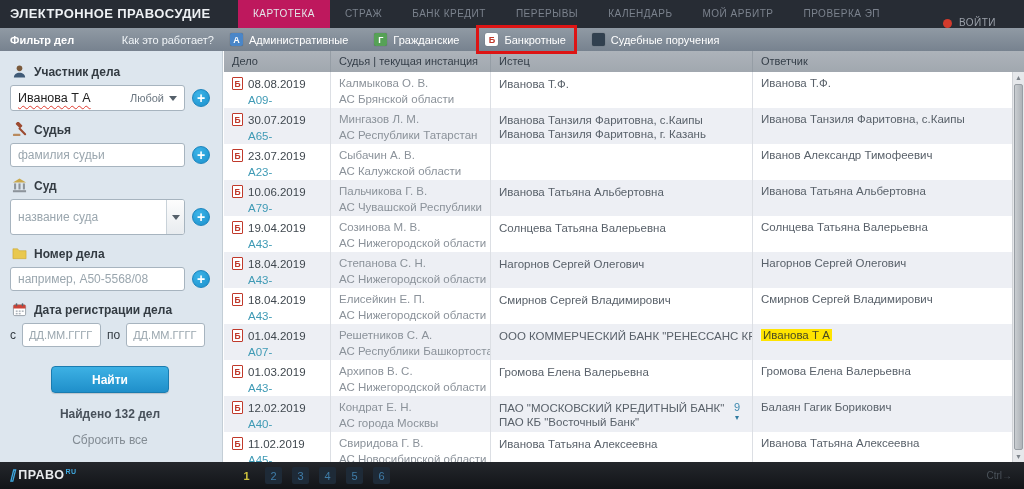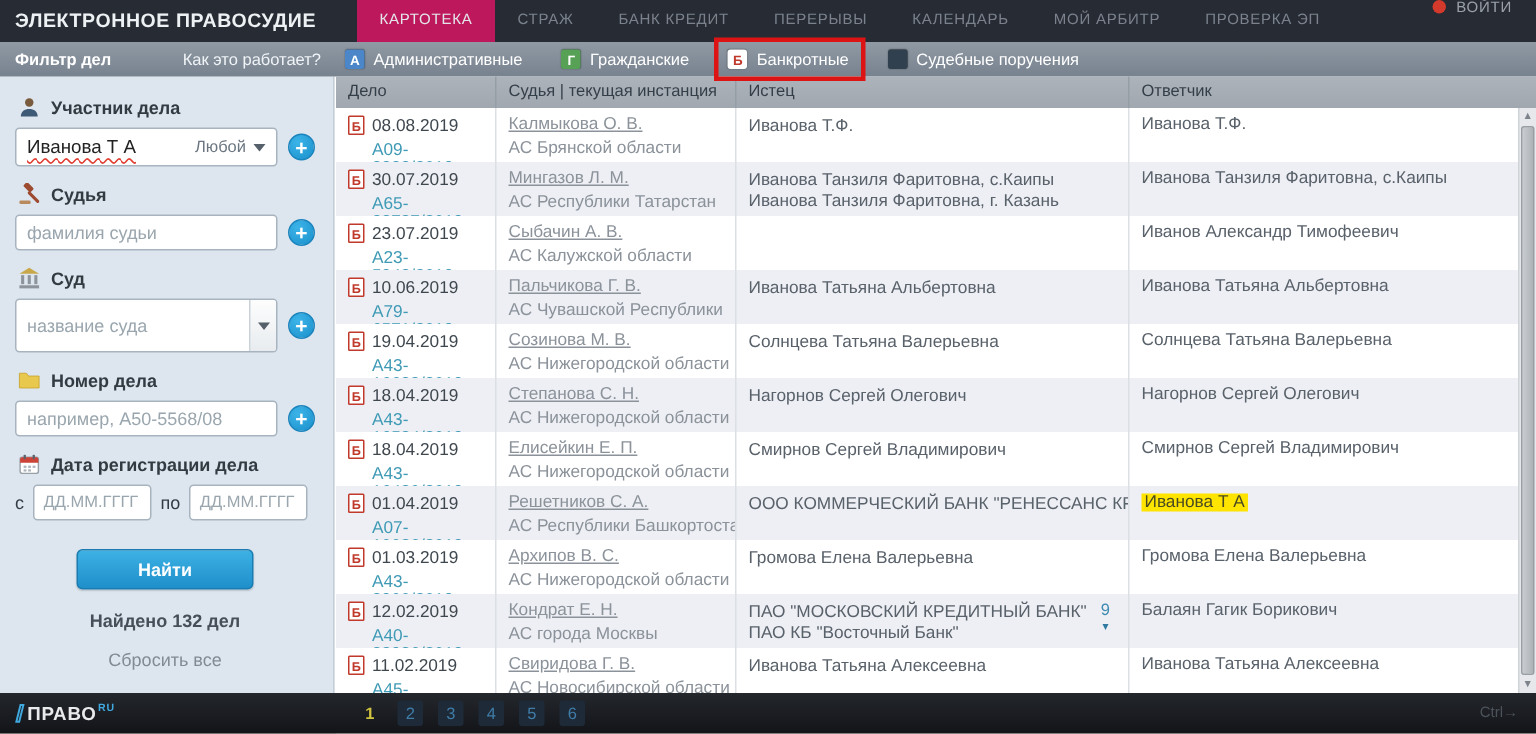--- a/index.html
+++ b/index.html
@@ -7,21 +7,21 @@
   .app {
     position:relative; width:1024px; height:489px; overflow:hidden;
     font-family:"Liberation Sans","DejaVu Sans",sans-serif; background:#fff;
   }
   
   .topbar { position:absolute; top:0; left:0; right:0; height:28px; background:#272c34; display:flex; align-items:stretch; }
   .brand { color:#eef1f4; font-size:13px; font-weight:bold; line-height:28px; padding-left:10px; letter-spacing:.4px; width:238px; }
   .topnav { display:flex; }
   .nav-item { font-size:10px; color:#7b828d; line-height:28px; padding:0 15px; letter-spacing:.5px; cursor:pointer; white-space:nowrap; }
   .nav-item.active { background:#be185d; color:#e4e7ea; }
-  .login { margin-left:auto; display:flex; align-items:flex-start; gap:7px; padding-right:16px; font-size:10px; color:#9ba1aa; letter-spacing:.5px; cursor:pointer; }
+  .login { margin-left:auto; display:flex; align-items:flex-end; gap:7px; padding-right:28px; font-size:10px; color:#9ba1aa; letter-spacing:.5px; cursor:pointer; }
   .red-dot { width:9px; height:9px; border-radius:50%; background:#d33a2c; }
   
   .filterbar { position:absolute; top:28px; left:0; right:0; height:23px; background:linear-gradient(#909aa4,#77828f); display:flex; align-items:center; color:#fff; z-index:4; }
   .fb-left { width:222px; flex:0 0 222px; display:flex; justify-content:space-between; align-items:center; padding:0 8px 0 10px; }
   .fb-title { font-size:11px; font-weight:bold; }
   .fb-help { font-size:11px; color:#f0f4f7; cursor:pointer; }
   .tabs { display:flex; align-items:center; margin-left:8px; }
   .tab { display:flex; align-items:center; gap:6px; font-size:11px; margin-right:26px; position:relative; cursor:pointer; white-space:nowrap; }
   .tab-icon { width:13px; height:13px; border-radius:2px; font-size:9px; font-weight:bold; display:flex; align-items:center; justify-content:center; box-shadow:0 0 1px rgba(0,0,0,.45); }
   .annotation-box { position:absolute; left:-9px; right:-11px; top:-8px; bottom:-8px; border:3px solid #dd1414; pointer-events:none; z-index:9; }
@@ -54,21 +54,21 @@
   .th:last-child { border-right:none; }
   .tbody { position:absolute; top:21px; left:0; right:12px; bottom:0; overflow:hidden; }
   .trow { display:grid; grid-template-columns:107px 160px 262px 1fr; height:36px; background:#fff; }
   .trow.odd { background:#edeff4; }
   .cell { padding:5px 8px 0 8px; border-right:1px solid #dcdfe4; font-size:11.5px; overflow:hidden; position:relative; }
   .cell:last-child { border-right:none; }
   .case-l1 { display:flex; align-items:center; gap:5px; }
   .b-icon { width:11px; height:13px; flex:0 0 11px; border:1px solid #c0392b; background:#fff; color:#c0392b; font-size:8.5px; font-weight:bold; display:flex; align-items:center; justify-content:center; border-radius:1px; }
   .case-date { color:#3f474e; }
   .case-link { color:#3f9ab5; display:inline-block; margin:4px 0 0 16px; cursor:pointer; text-decoration:none; }
-  .judge { color:#8b929a; white-space:nowrap;text-decoration:underline; }
+  .judge { color:#8b929a; white-space:nowrap; }
   .court { color:#8b929a; margin-top:4px; white-space:nowrap; }
   .pl-line { color:#59616a; line-height:14px; white-space:nowrap; }
   .def-text { color:#59616a; }
   .hl { background:#ffe400; color:#4a4a22; padding:0 2px; }
   .more-badge { position:absolute; right:12px; top:7px; color:#3f8ab0; font-size:11px; line-height:9px; text-align:center; cursor:pointer; }
   .more-badge .arr { display:block; font-size:8px; color:#2f7aa0; margin-top:1px; }
   
   .scrollbar { position:absolute; top:21px; right:0; width:12px; bottom:27px; background:#e6e8eb; border-left:1px solid #d0d3d7; }
   .sb-arrow { position:absolute; left:0; right:0; text-align:center; font-size:7px; color:#7d848b; line-height:11px; cursor:pointer; }
   .sb-up { top:0; } .sb-down { bottom:0; }

